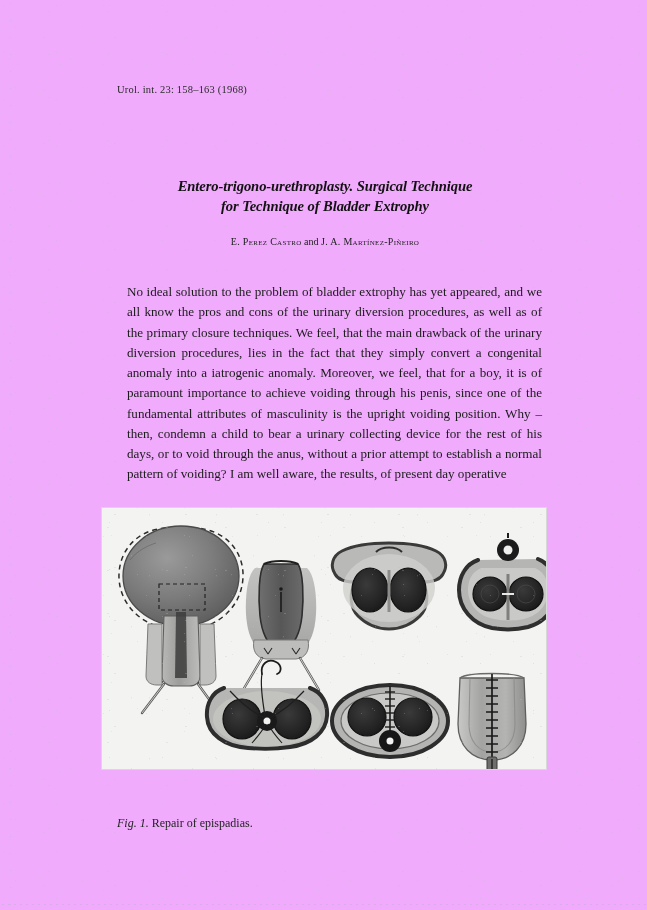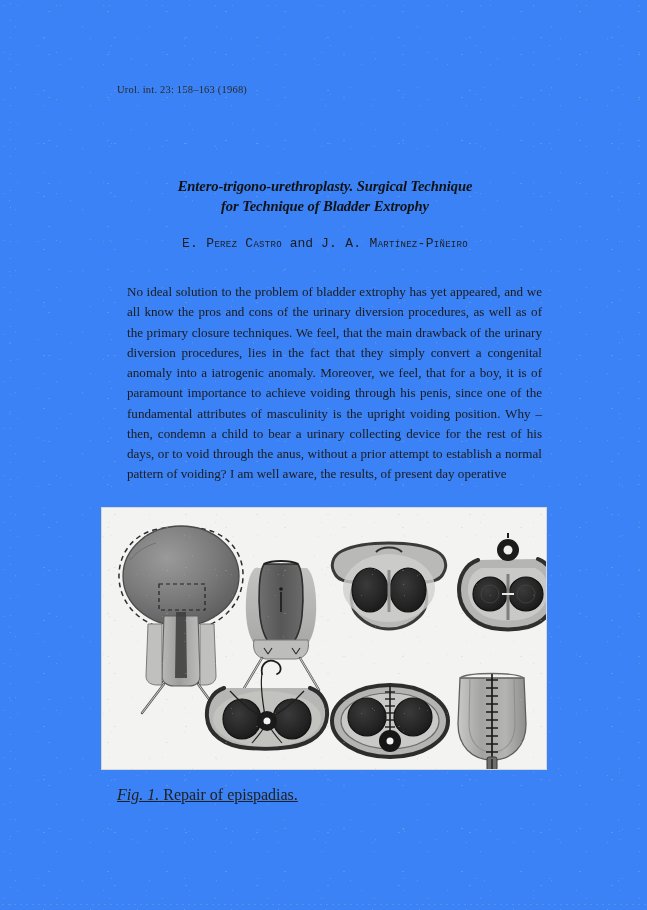--- a/index.html
+++ b/index.html
@@ -13,21 +13,21 @@
     position: relative;
     overflow: hidden;
     font-family: "Liberation Serif", "DejaVu Serif", serif;
     color: #1a1a1a;
   }
 
   
   #page {
     position: absolute;
     inset: 0;
-    background: #3b82f6;
+    background: #f0abfc;
   }
   
   #speckle {
     position: absolute;
     inset: 0;
     pointer-events: none;
     opacity: .55;
     background-image:
       radial-gradient(circle at 7% 12%, rgba(180,190,200,.55) 0 .6px, transparent .7px),
       radial-gradient(circle at 23% 44%, rgba(200,180,195,.5) 0 .6px, transparent .7px),
@@ -84,24 +84,23 @@
     letter-spacing: -.1px;
     color: #121212;
     font-style: italic;
   }
   #byline {
     position: absolute;
     left: 113px;
     top: 236px;
     width: 424px;
     text-align: center;
-    font-size: 13px;
+    font-size: 10px;
     color: #1d1d1d;
     white-space: nowrap;
-    font-family: Liberation Mono, monospace;
   }
   
   .sc {
     font-variant: small-caps;
     letter-spacing: .3px;
   }
 
   
   #body-text {
     position: absolute;
@@ -138,25 +137,24 @@
     background-image:
       radial-gradient(circle at 50% 50%, rgba(110,110,110,.75) 0 .45px, transparent .6px);
     background-size: 2px 2px;
   }
   #plate-svg { position: absolute; inset: 0; width: 100%; height: 100%; display: block; }
 
   
   #caption {
     position: absolute;
     left: 117px;
-    top: 786px;
-    font-size: 16px;
+    top: 816px;
+    font-size: 12px;
     color: #1f1f1f;
     white-space: nowrap;
-    text-decoration: underline;
   }
   #caption .figno { font-style: italic; }
 </style>
 </head>
 <body>
 
 <div id="page">
 
   <div id="journal-ref">Urol. int. 23: 158–163 (1968)</div>
 

